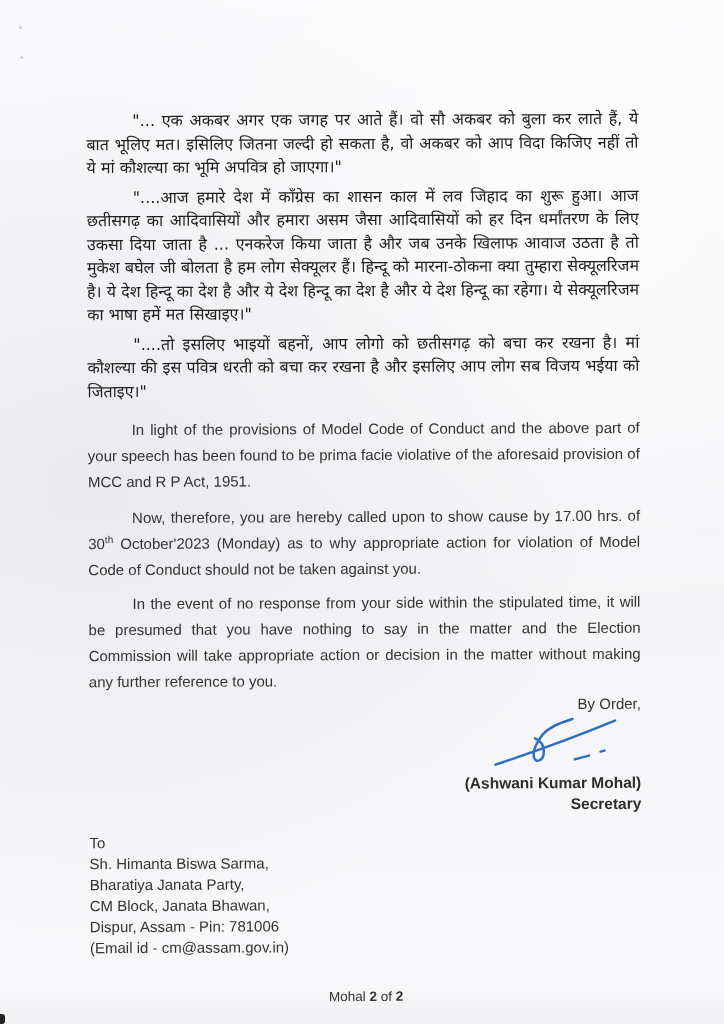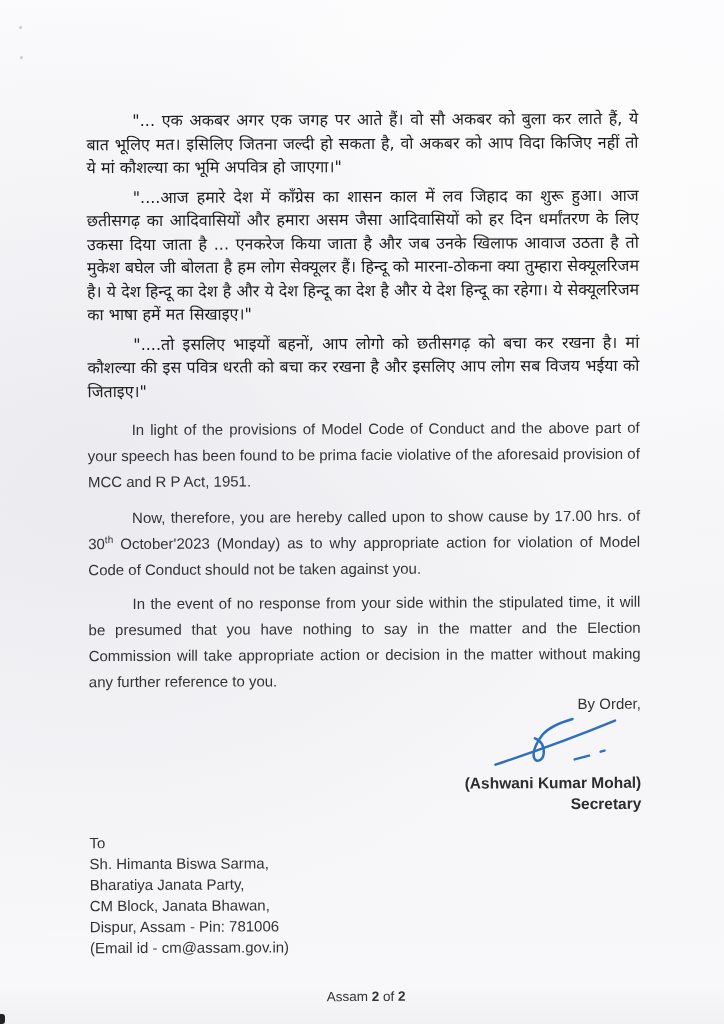--- a/index.html
+++ b/index.html
@@ -110,18 +110,18 @@
 
     <div class="recipient">
       <div>To</div>
       <div>Sh. Himanta Biswa Sarma,</div>
       <div>Bharatiya Janata Party,</div>
       <div>CM Block, Janata Bhawan,</div>
       <div>Dispur, Assam - Pin: 781006</div>
       <div>(Email id - cm@assam.gov.in)</div>
     </div>
 
-    <div class="footer"><span>Assam</span>&nbsp;<b>2</b>&nbsp;<span>of</span>&nbsp;<b>2</b></div>
+    <div class="footer"><span>Mohal</span>&nbsp;<b>2</b>&nbsp;<span>of</span>&nbsp;<b>2</b></div>
 
   </div>
 
   <div class="edge-mark"></div>
 </div>
 
 </body></html>

